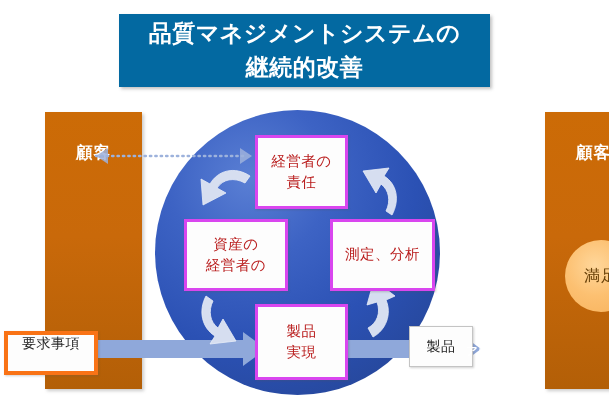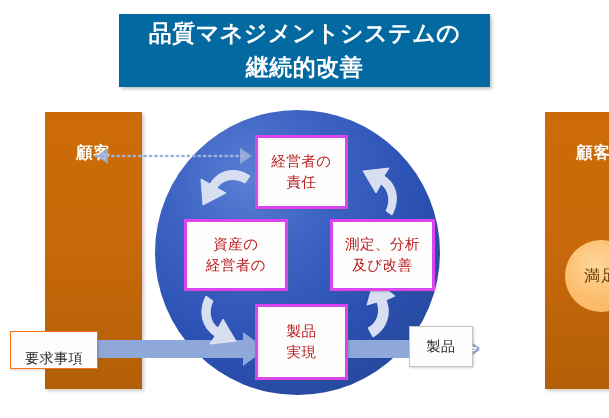--- a/index.html
+++ b/index.html
@@ -107,29 +107,29 @@
     letter-spacing: 0.5px;
     white-space: nowrap;
   }
   .pbox-top    { left: 255px; top: 135px;  width: 87px;  height: 68px; }
   .pbox-left   { left: 176px; top: 219px;  width: 98px;  height: 66px; margin-left: 8px; }
   .pbox-right  { left: 330px; top: 219px;  width: 99px;  height: 66px; }
   .pbox-bottom { left: 255px; top: 304px;  width: 87px;  height: 70px; }
 
   .pbox-req {
     position: absolute;
-    left: 10px;
+    left: 4px;
     top: 331px;
     width: 86px;
     height: 36px;
     background: #FDFDFD;
-    border: 1px solid #f97316;
+    border: 4px solid #f97316;
     box-shadow: 1px 1px 2px rgba(90,90,90,0.28);
     display: flex;
-    align-items: flex-end;
+    align-items: flex-start;
     justify-content: center;
     font-size: 14px;
     color: #262626;
     letter-spacing: 0.5px;
     white-space: nowrap;
   }
   .pbox-product {
     position: absolute;
     left: 409px;
     top: 326px;
@@ -234,21 +234,20 @@
     <span>責任</span>
   </div>
 
   <div class="pbox pbox-left">
     <span>資産の</span>
     <span>経営者の</span>
   </div>
 
   <div class="pbox pbox-right">
     <span>測定、分析</span>
-    <span>及び改善</span>
   </div>
 
   <div class="pbox pbox-bottom">
     <span>製品</span>
     <span>実現</span>
   </div>
 
   <div class="pbox-req">
     <span>要求事項</span>
   </div>

